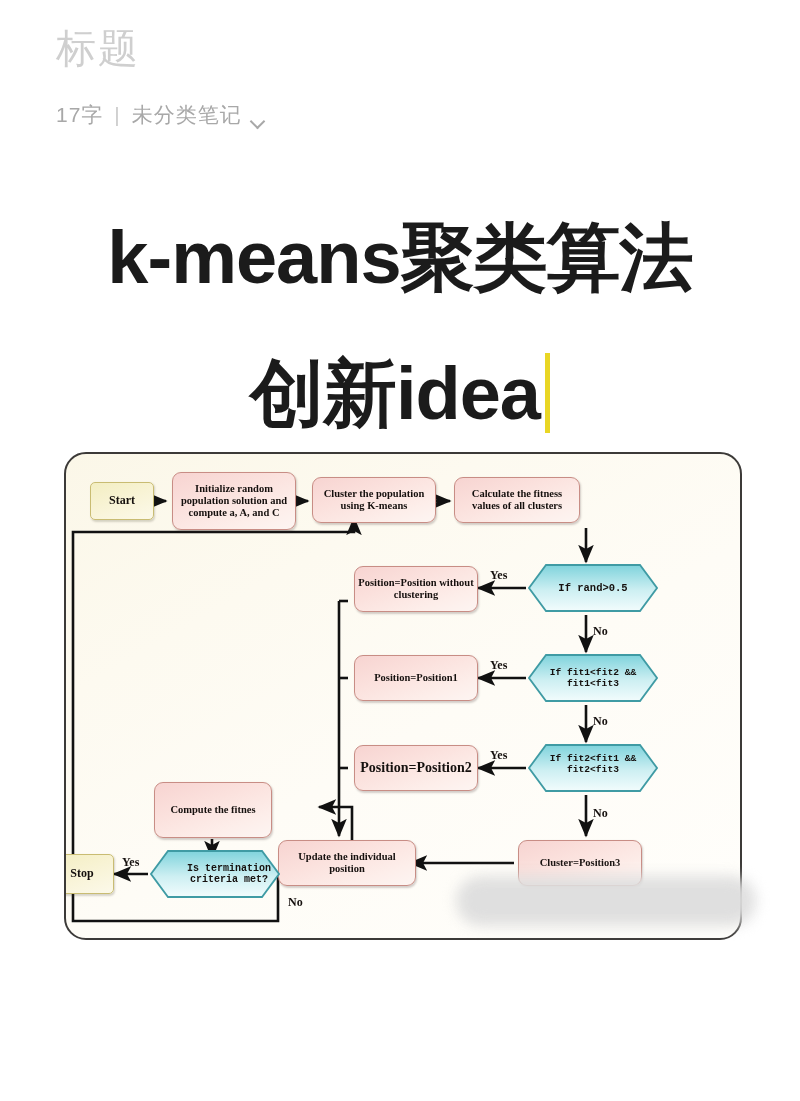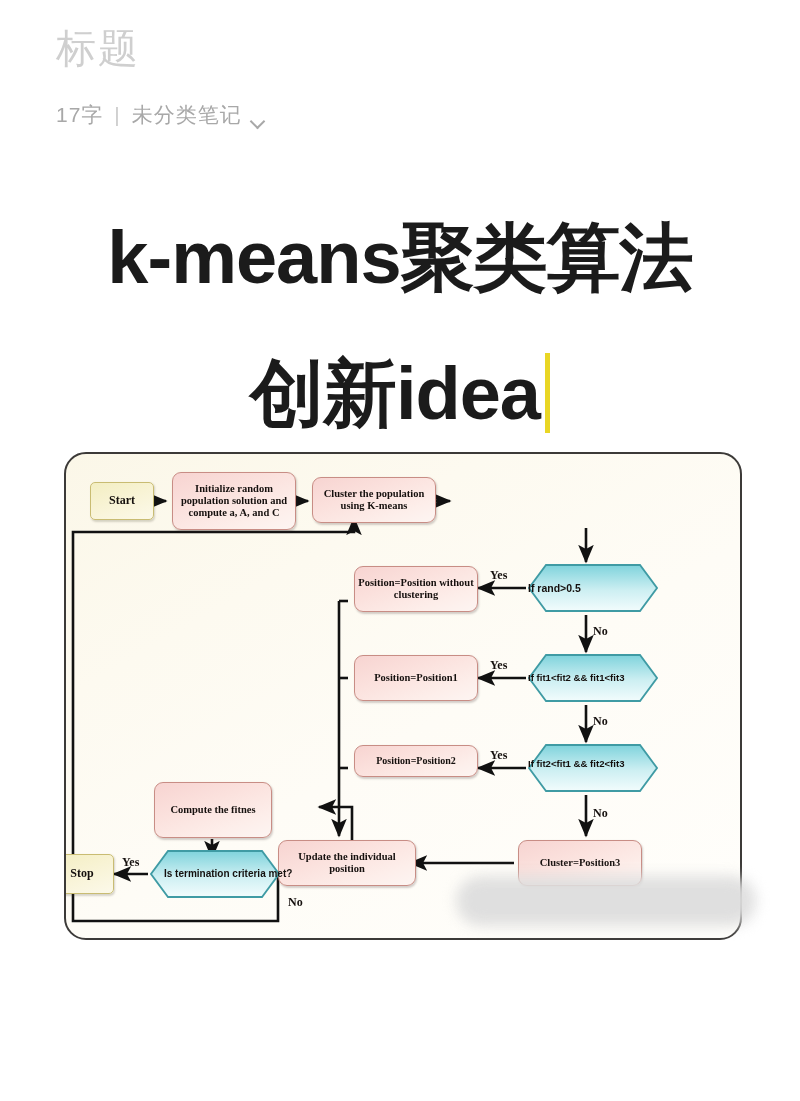--- a/index.html
+++ b/index.html
@@ -134,23 +134,23 @@
     background: linear-gradient(160deg, #f3eec2 0%, #f8f3d4 45%, #fcf9ea 100%);
     box-shadow: 1px 1.5px 2px rgba(60,55,30,0.2);
   }
   .hexwrap { position: absolute; }
   .hexwrap .hexlabel {
     position: absolute;
     left: 0; top: 0;
     width: 100%; height: 100%;
     display: flex;
     align-items: center;
-    justify-content: flex-start;
+    justify-content: center;
     text-align: center;
-    font-family: Liberation Sans, sans-serif;
+    font-family: Liberation Mono, monospace;
     font-weight: 700;
     color: #15100e;
     line-height: 1.15;
     pointer-events: none;
   }
   .edge-label {
     position: absolute;
     font-family: "Liberation Serif", "DejaVu Serif", serif;
     font-weight: 700;
     font-size: 12px;
@@ -245,20 +245,23 @@
   </div>
 
   <div class="node process" style="left:106px; top:18px;  width:124px; height:58px; font-size:10.5px; padding:0 5px;">
     <span>Initialize random population solution and compute a, A, and C</span>
   </div>
 
   <div class="node process" style="left:246px; top:23px;  width:124px; height:46px; font-size:10.5px; padding:8px 5px;">
     <span>Cluster the population using K-means</span>
   </div>
 
+  <div class="node process" style="left:388px; top:23px;  width:126px; height:46px; font-size:10.5px; padding:0 5px;">
+    <span>Calculate the fitness values of all clusters</span>
+  </div>
 
   <div class="hexwrap" style="left:462px; top:110px; width:130px; height:48px;">
     <svg width="130" height="48" viewBox="0 0 130 48">
       <defs>
           <linearGradient id="gdec1" x1="0" y1="0" x2="0" y2="1">
         <stop offset="0%" stop-color="#7fd3dc"></stop>
             <stop offset="55%" stop-color="#cdeff2"></stop>
             <stop offset="100%" stop-color="#f2fcfd"></stop>
       </linearGradient>
         </defs>
@@ -302,21 +305,21 @@
             <stop offset="100%" stop-color="#f2fcfd"></stop>
       </linearGradient>
         </defs>
       <polygon points="18,1 112,1 129,24 112,47 18,47 1,24" fill="url(#gdec3)" stroke="#3f9ba4" stroke-width="1.8"></polygon>
     </svg>
     <div class="hexlabel" style="font-size:9.6px;">
       <span>If fit2&lt;fit1 &amp;&amp; fit2&lt;fit3</span>
     </div>
   </div>
 
-  <div class="node process" style="left:288px; top:291px; width:124px; height:32px; font-size:10px; padding:0 4px;">
+  <div class="node process" style="left:288px; top:291px; width:124px; height:46px; font-size:14px; padding:0 4px;">
     <span>Position=Position2</span>
   </div>
 
   <div class="node process" style="left:452px; top:386px; width:124px; height:46px; font-size:10.5px; padding:0 4px;">
     <span>Cluster=Position3</span>
   </div>
 
   <div class="node process" style="left:212px; top:386px; width:138px; height:46px; font-size:10.5px; padding:0 4px;">
     <span>Update the individual position</span>
   </div>

